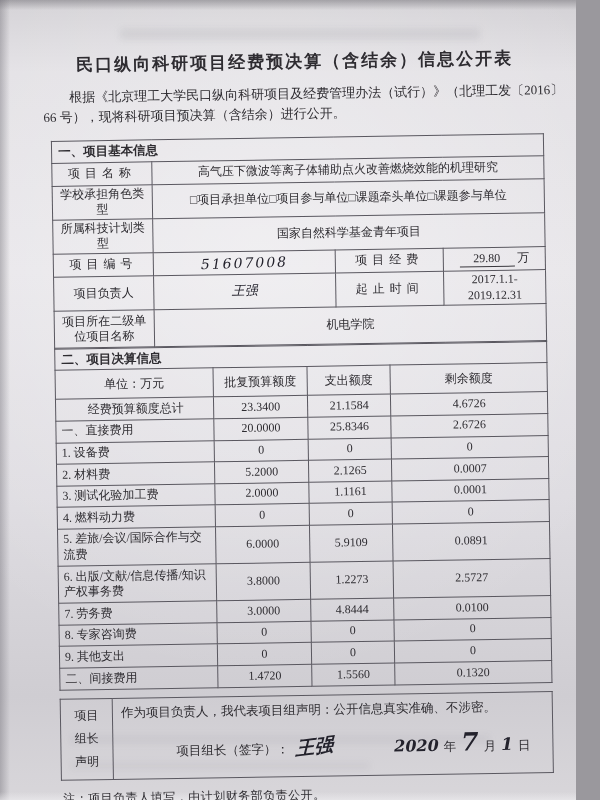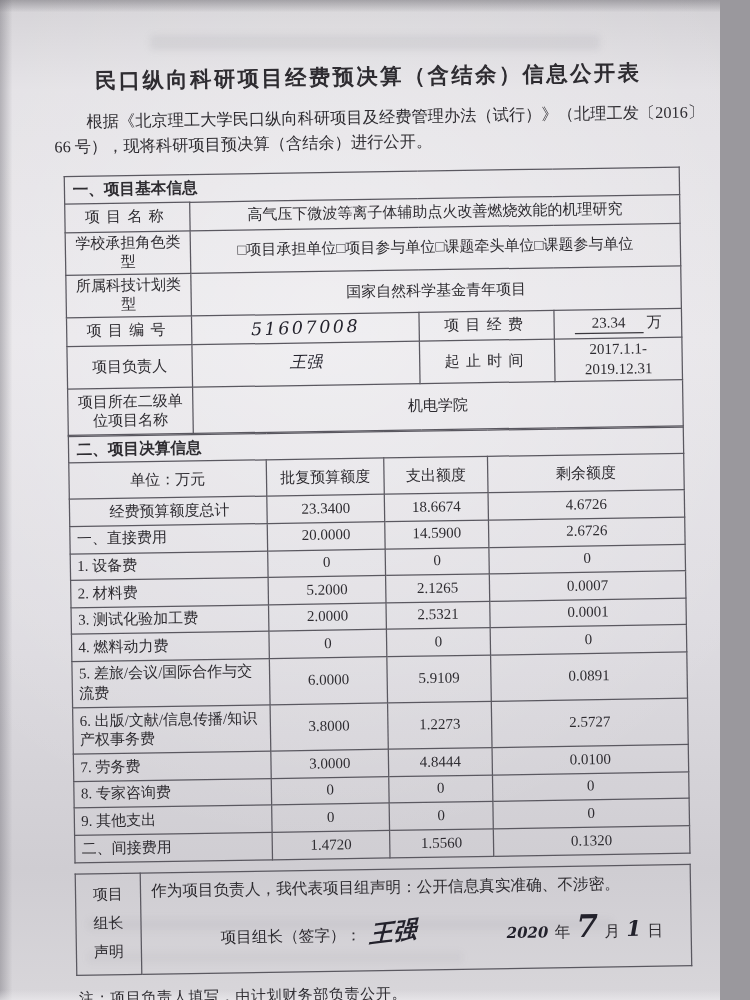--- a/index.html
+++ b/index.html
@@ -50,21 +50,21 @@
   .t3 .dbody{padding:6px 8px 8px;vertical-align:top;}
   .statement{font-size:12.5px;}
   .signline{display:flex;align-items:baseline;margin-top:16px;}
   .signlabel{margin-left:55px;font-size:12.5px;}
   .dateline{margin-left:auto;margin-right:14px;display:flex;align-items:baseline;gap:5px;font-size:12.5px;}
 
   .hand{font-family:"DejaVu Serif",serif;font-style:italic;color:#23222c;}
   .hand-no{font-size:14px;letter-spacing:2px;transform:rotate(-1deg);display:inline-block;}
   .hand-name{font-size:13px;}
   .sig{font-size:19px;font-weight:bold;transform:rotate(-6deg) skewX(-8deg);display:inline-block;margin-left:6px;}
-  .hy{font-size:12px;font-weight:bold;}
+  .hy{font-size:16px;font-weight:bold;}
   .hm{font-size:25px;font-weight:bold;line-height:0;}
   .hd{font-size:17px;font-weight:bold;font-style:italic;}
 
   .note{margin:10px 0 0 57px;font-size:12px;letter-spacing:0.5px;}
 </style>
 </head>
 <body>
 
 <div class="photo">
   <div class="edge-top"></div>
@@ -99,21 +99,21 @@
         <td class="val" colspan="3">□项目承担单位□项目参与单位□课题牵头单位□课题参与单位</td>
       </tr>
       <tr class="r-std">
         <td class="lbl">所属科技计划类型</td>
         <td class="val" colspan="3">国家自然科学基金青年项目</td>
       </tr>
       <tr class="r-std">
         <td class="lbl sp">项目编号</td>
         <td class="val"><span class="hand hand-no">51607008</span></td>
         <td class="lbl sp">项目经费</td>
-        <td class="val"><span class="uline">23.34</span> <span>万</span></td>
+        <td class="val"><span class="uline">29.80</span> <span>万</span></td>
       </tr>
       <tr class="r-std">
         <td class="lbl">项目负责人</td>
         <td class="val"><span class="hand hand-name">王强</span></td>
         <td class="lbl sp">起止时间</td>
         <td class="val">2017.1.1-2019.12.31</td>
       </tr>
       <tr class="r-unit">
         <td class="lbl">项目所在二级单位项目名称</td>
         <td class="val" colspan="3">机电学院</td>
@@ -136,49 +136,49 @@
         <td>单位：万元</td>
         <td>批复预算额度</td>
         <td>支出额度</td>
         <td>剩余额度</td>
       </tr>
       </tbody>
         <tbody>
       <tr>
         <td class="blabel center">经费预算额度总计</td>
         <td class="bnum">23.3400</td>
-        <td class="bnum">18.6674</td>
+        <td class="bnum">21.1584</td>
         <td class="bnum">4.6726</td>
       </tr>
 
       <tr>
         <td class="blabel">一、直接费用</td>
         <td class="bnum">20.0000</td>
-        <td class="bnum">14.5900</td>
+        <td class="bnum">25.8346</td>
         <td class="bnum">2.6726</td>
       </tr>
 
       <tr>
         <td class="blabel">1. 设备费</td>
         <td class="bnum">0</td>
         <td class="bnum">0</td>
         <td class="bnum">0</td>
       </tr>
 
       <tr>
         <td class="blabel">2. 材料费</td>
         <td class="bnum">5.2000</td>
         <td class="bnum">2.1265</td>
         <td class="bnum">0.0007</td>
       </tr>
 
       <tr>
         <td class="blabel">3. 测试化验加工费</td>
         <td class="bnum">2.0000</td>
-        <td class="bnum">2.5321</td>
+        <td class="bnum">1.1161</td>
         <td class="bnum">0.0001</td>
       </tr>
 
       <tr>
         <td class="blabel">4. 燃料动力费</td>
         <td class="bnum">0</td>
         <td class="bnum">0</td>
         <td class="bnum">0</td>
       </tr>
 

